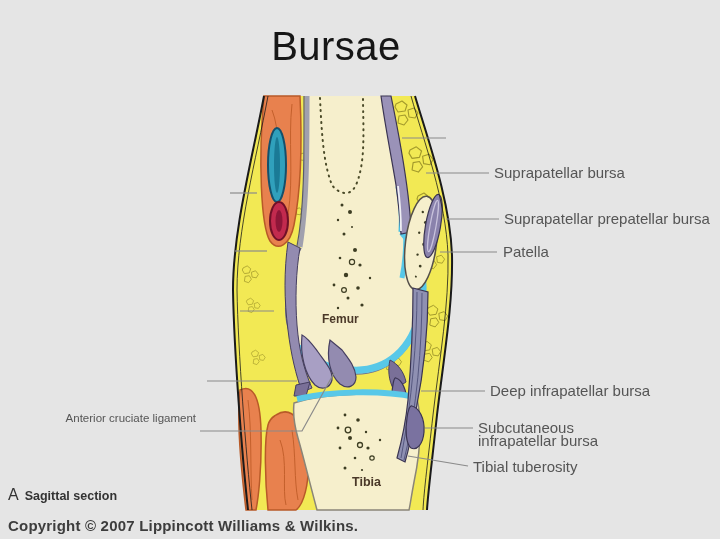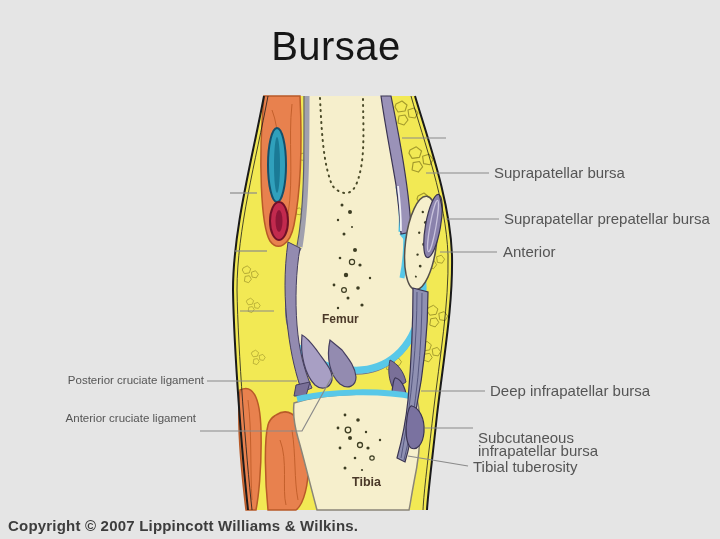--- a/index.html
+++ b/index.html
@@ -12,21 +12,21 @@
     position:absolute;top:24px;left:0;width:672px;margin:0;
     text-align:center;font-size:40px;font-weight:400;color:#161616;
     font-family:"Liberation Sans",sans-serif;letter-spacing:0.5px;
   }
   .figure{position:absolute;left:0;top:0;width:720px;height:539px;}
   .figure svg{position:absolute;left:0;top:0;}
   .lbl{
     position:absolute;font-size:15px;color:#555555;line-height:13px;
     white-space:nowrap;
   }
-  .lbl.wrap{white-space:normal;width:142px;margin-top:10px;}
+  .lbl.wrap{white-space:normal;width:142px;}
   .lbl.leftside{text-align:right;font-size:11.5px;}
   .caption{position:absolute;left:8px;top:486px;color:#333333;}
   .cap-letter{font-size:16px;font-weight:400;margin-right:6px;}
   .cap-text{font-size:12.5px;font-weight:bold;}
   .copyright{
     position:absolute;left:8px;top:517px;font-size:15px;font-weight:bold;color:#3d3d3d;
     letter-spacing:0.2px;
   }
 </style>
 </head>
@@ -193,25 +193,27 @@
         <path d="M240,311 L274,311"></path>
         <path d="M402,138 L446,138"></path>
       </g>
 
       <text x="322" y="323" font-family="Liberation Sans, sans-serif" font-size="12" font-weight="bold" fill="#4a3828">Femur</text>
       <text x="352" y="486" font-family="Liberation Sans, sans-serif" font-size="12.5" font-weight="bold" fill="#4a3828">Tibia</text>
     </svg>
 
     <div class="lbl" style="left:494px;top:166px">Suprapatellar bursa</div>
     <div class="lbl" style="left:504px;top:212px">Suprapatellar prepatellar bursa</div>
-    <div class="lbl" style="left:503px;top:245px">Anterior</div>
+    <div class="lbl" style="left:503px;top:245px">Patella</div>
     <div class="lbl" style="left:490px;top:384px">Deep infrapatellar bursa</div>
     <div class="lbl wrap" style="left:478px;top:421px">Subcutaneous infrapatellar bursa</div>
     <div class="lbl" style="left:473px;top:460px">Tibial tuberosity</div>
 
-    <div class="lbl leftside" style="right:516px;top:374px">Posterior cruciate ligament</div>
     <div class="lbl leftside" style="right:524px;top:412px">Anterior cruciate ligament</div>
   </div>
 
+  <div class="caption">
+    <span class="cap-letter">A</span><span class="cap-text">Sagittal section</span>
+  </div>
 
   <div class="copyright">Copyright © 2007 Lippincott Williams &amp; Wilkins.</div>
 
 </div>
 
 </body></html>

